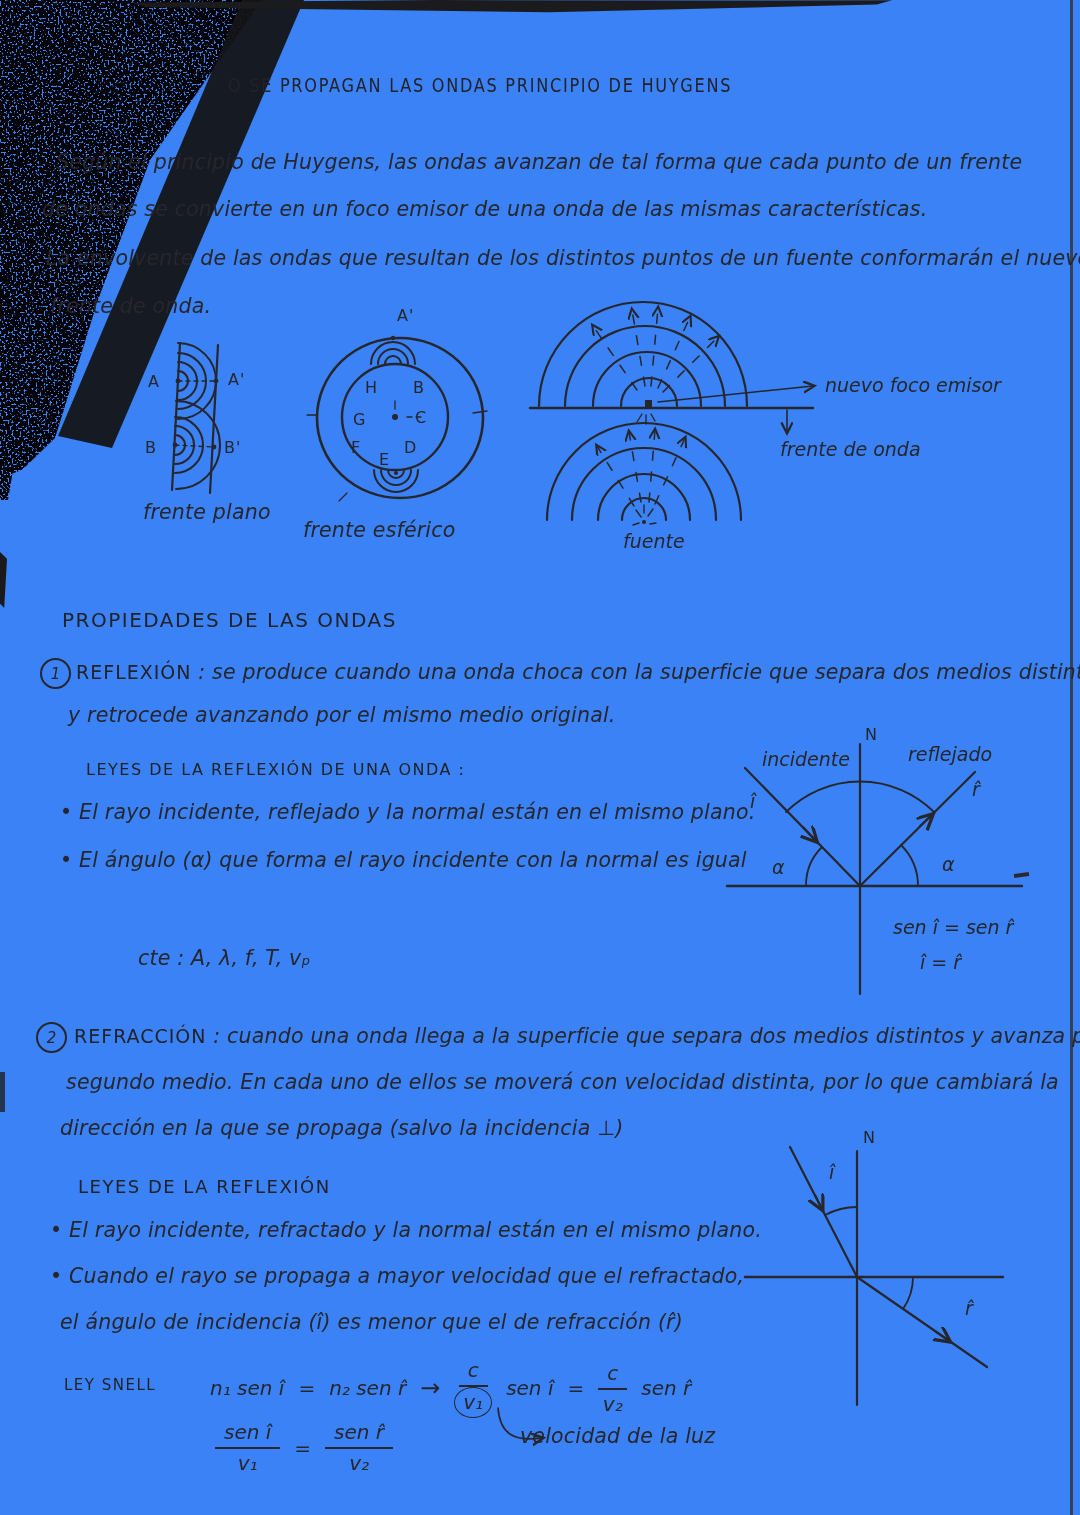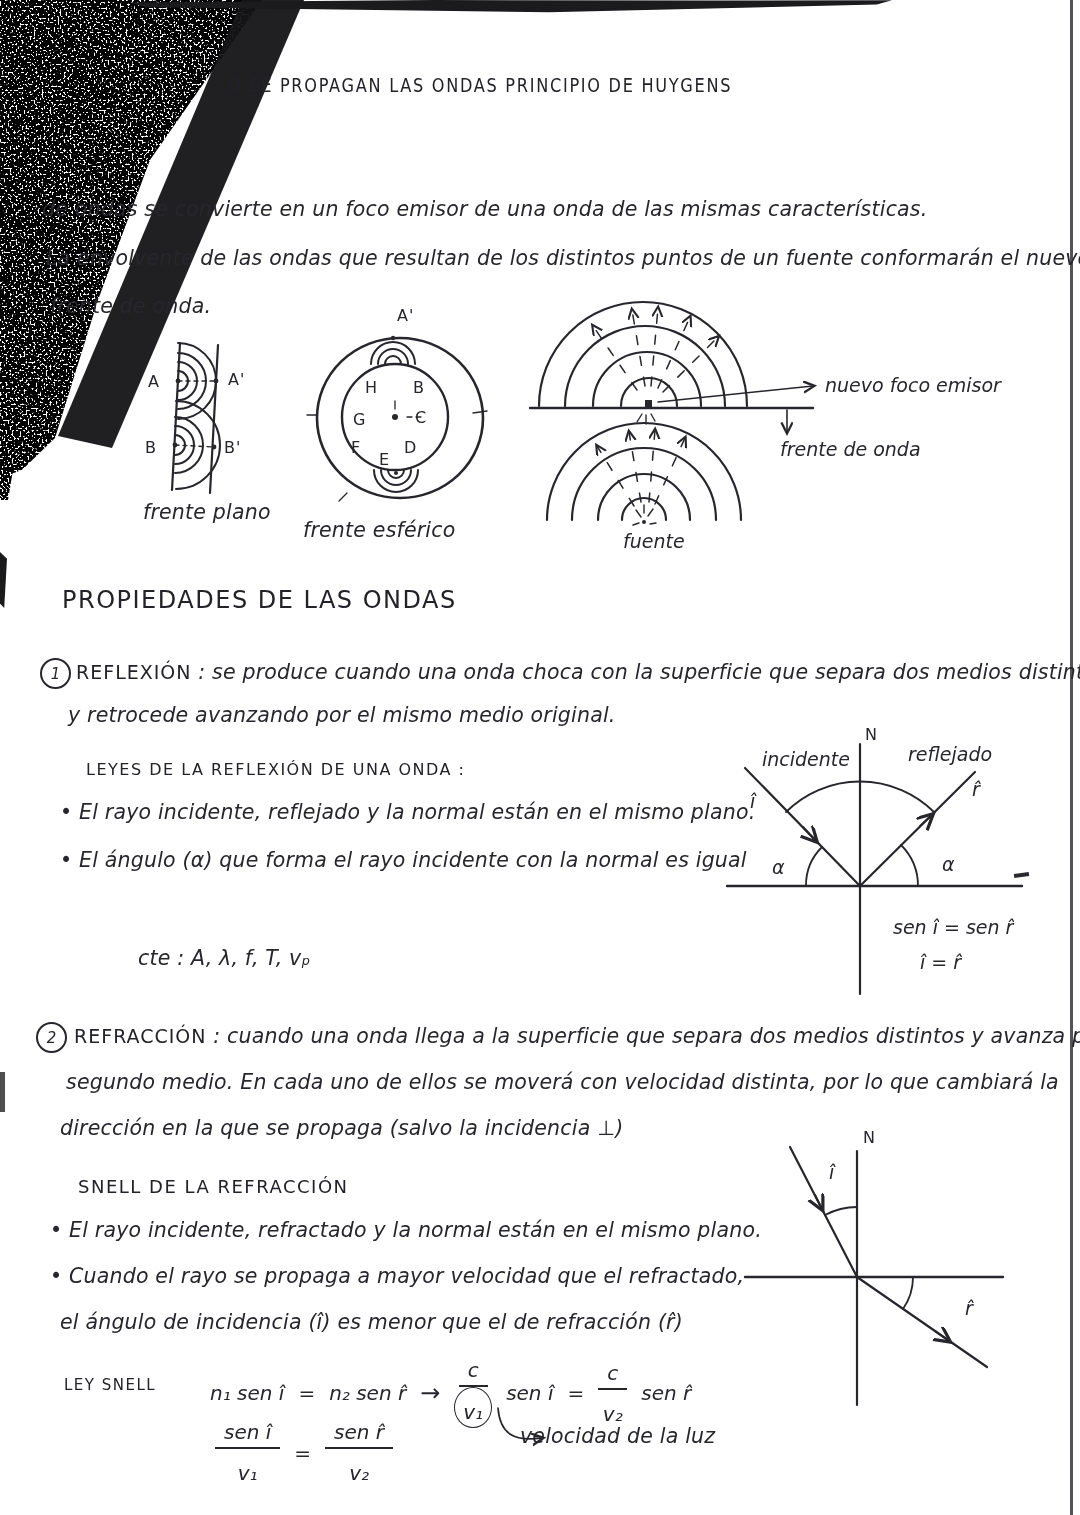--- a/index.html
+++ b/index.html
@@ -1,39 +1,39 @@
 <!DOCTYPE html>
 <html><head>
 <meta charset="utf-8">
 <style>
   html,body{margin:0;padding:0;}
   body{width:1080px;height:1515px;background:#e9e9e9;font-family:"DejaVu Sans",sans-serif;}
-  #page{position:relative;width:1080px;height:1515px;background:#ffffff;overflow:hidden;color:#26262c;}
+  #page{position:relative;width:1080px;height:1515px;background:#3b82f6;overflow:hidden;color:#26262c;}
   .abs{position:absolute;white-space:nowrap;}
   .hw{font-style:italic;font-size:20.5px;color:#26262c;letter-spacing:.2px;}
   .cap{font-style:normal;color:#222228;letter-spacing:1.5px;}
   .badge{display:inline-flex;align-items:center;justify-content:center;width:27px;height:27px;
          border:2px solid #26262c;border-radius:50%;font-style:italic;font-size:15px;}
   .frac{display:inline-flex;flex-direction:column;align-items:center;vertical-align:middle;}
   .frac .num{padding:0 9px 3px;border-bottom:2px solid #26262c;}
-  .frac .den{padding-top:12px;}
+  .frac .den{padding-top:2px;}
   .circled{border:1.8px solid #26262c;border-radius:50%;padding:1px 8px 3px;}
   .eqrow{display:flex;align-items:center;gap:14px;font-style:italic;font-size:20px;}
   svg text{fill:#26262c;}
   .svg-hw{font:italic 19px "DejaVu Sans",sans-serif;}
   .svg-cap{font:16px "DejaVu Sans",sans-serif;letter-spacing:1px;}
   .stroke{stroke:#26262c;fill:none;stroke-linecap:round;}
   
   #title{left:228px;top:74px;font-size:19px;transform:scaleX(.85);transform-origin:left;letter-spacing:2px;}
   #intro1{left:56px;top:150px;} #intro2{left:42px;top:197px;}
   #intro3{left:46px;top:246px;} #intro4{left:50px;top:294px;}
   #fig-plane{left:140px;top:335px;} #cap-plane{left:143px;top:500px;}
   #fig-sphere{left:305px;top:305px;} #cap-sphere{left:303px;top:518px;}
   #fig-source{left:495px;top:298px;}
-  #properties{left:62px;top:586px;font-size:24px;text-align:right;}
+  #properties{left:62px;top:608px;font-size:20px;text-align:right;}
   #refl-badge{left:40px;top:658px;} #refl-l1{left:76px;top:660px;}
   #refl-l2{left:68px;top:703px;} #refl-laws{left:86px;top:760px;font-size:16px;}
   #refl-b1{left:60px;top:800px;} #refl-b2a{left:60px;top:848px;} #refl-b2b{left:74px;top:892px;}
   #refl-cte{left:138px;top:946px;}
   #fig-refl{left:715px;top:722px;}
   #refr-badge{left:36px;top:1022px;} #refr-l1{left:74px;top:1024px;}
   #refr-l2{left:66px;top:1070px;} #refr-l3{left:60px;top:1116px;}
   #refr-laws{left:78px;top:1176px;font-size:18px;}
   #refr-b1{left:50px;top:1218px;} #refr-b2a{left:50px;top:1264px;} #refr-b2b{left:60px;top:1310px;}
   #fig-refr{left:715px;top:1125px;}
@@ -68,20 +68,21 @@
     <polygon points="0,430 16,452 8,500 0,500" fill="#17171a" filter="url(#grainA)"></polygon>
   </svg>
   <div class="abs" id="strip-top"></div>
   <div class="abs" id="edge-right"></div>
   <div class="abs" id="sliver1"></div>
   <div class="abs" id="sliver2"></div>
   <div class="abs" id="stray-dash"></div>
 
   <div class="abs cap" id="title">O SE PROPAGAN LAS ONDAS   PRINCIPIO DE HUYGENS</div>
 
+  <div class="abs hw" id="intro1">Según el principio de Huygens, las ondas avanzan de tal forma que cada punto de un frente</div>
   <div class="abs hw" id="intro2">de ondas se convierte en un foco emisor de una onda de las mismas características.</div>
   <div class="abs hw" id="intro3">La envolvente de las ondas que resultan de los distintos puntos de un fuente conformarán el nuevo</div>
   <div class="abs hw" id="intro4">frente de onda.</div>
 
   <svg class="abs" id="fig-plane" width="130" height="205" viewBox="0 0 130 205">
     <path class="stroke" stroke-width="2.2" d="M40,8 L32,155"></path>
     <path class="stroke" stroke-width="2.2" d="M78,10 L70,158"></path>
     <path class="stroke" stroke-width="1.4" stroke-dasharray="4 4" d="M38,46 L76,46"></path>
     <path class="stroke" stroke-width="1.4" stroke-dasharray="4 4" d="M35,110 L74,112"></path>
     <circle cx="38" cy="46" r="2.4" fill="#26262c"></circle>
@@ -205,21 +206,21 @@
     <text class="svg-hw" x="57" y="152">α</text>
     <text class="svg-hw" x="227" y="149">α</text>
     <text class="svg-hw" x="178" y="212">sen î = sen r̂</text>
     <text class="svg-hw" x="205" y="247">î = r̂</text>
   </svg>
 
   <span class="abs badge" id="refr-badge">2</span>
   <div class="abs hw" id="refr-l1"><span class="cap" style="font-style:normal;font-size:19px;letter-spacing:1px;text-align:center;">REFRACCIÓN</span><span> : cuando una onda llega a la superficie que separa dos medios distintos y avanza por el</span></div>
   <div class="abs hw" id="refr-l2">segundo medio. En cada uno de ellos se moverá con velocidad distinta, por lo que cambiará la</div>
   <div class="abs hw" id="refr-l3">dirección en la que se propaga (salvo la incidencia ⊥)</div>
-  <div class="abs cap" id="refr-laws">SNELL DE LA REFRACCIÓN</div>
+  <div class="abs cap" id="refr-laws">LEYES DE LA REFLEXIÓN</div>
   <div class="abs hw" id="refr-b1">• El rayo incidente, refractado y la normal están en el mismo plano.</div>
   <div class="abs hw" id="refr-b2a">• Cuando el rayo se propaga a mayor velocidad que el refractado,</div>
   <div class="abs hw" id="refr-b2b">el ángulo de incidencia (î) es menor que el de refracción (r̂)</div>
 
   <svg class="abs" id="fig-refr" width="330" height="370" viewBox="0 0 330 370">
     <defs>
       <marker id="mkC" markerWidth="10" markerHeight="10" refX="7" refY="4" orient="auto">
         <path d="M0,0 L8,4 L0,8" fill="none" stroke="#26262c" stroke-width="1.6"></path>
       </marker>
     </defs>

